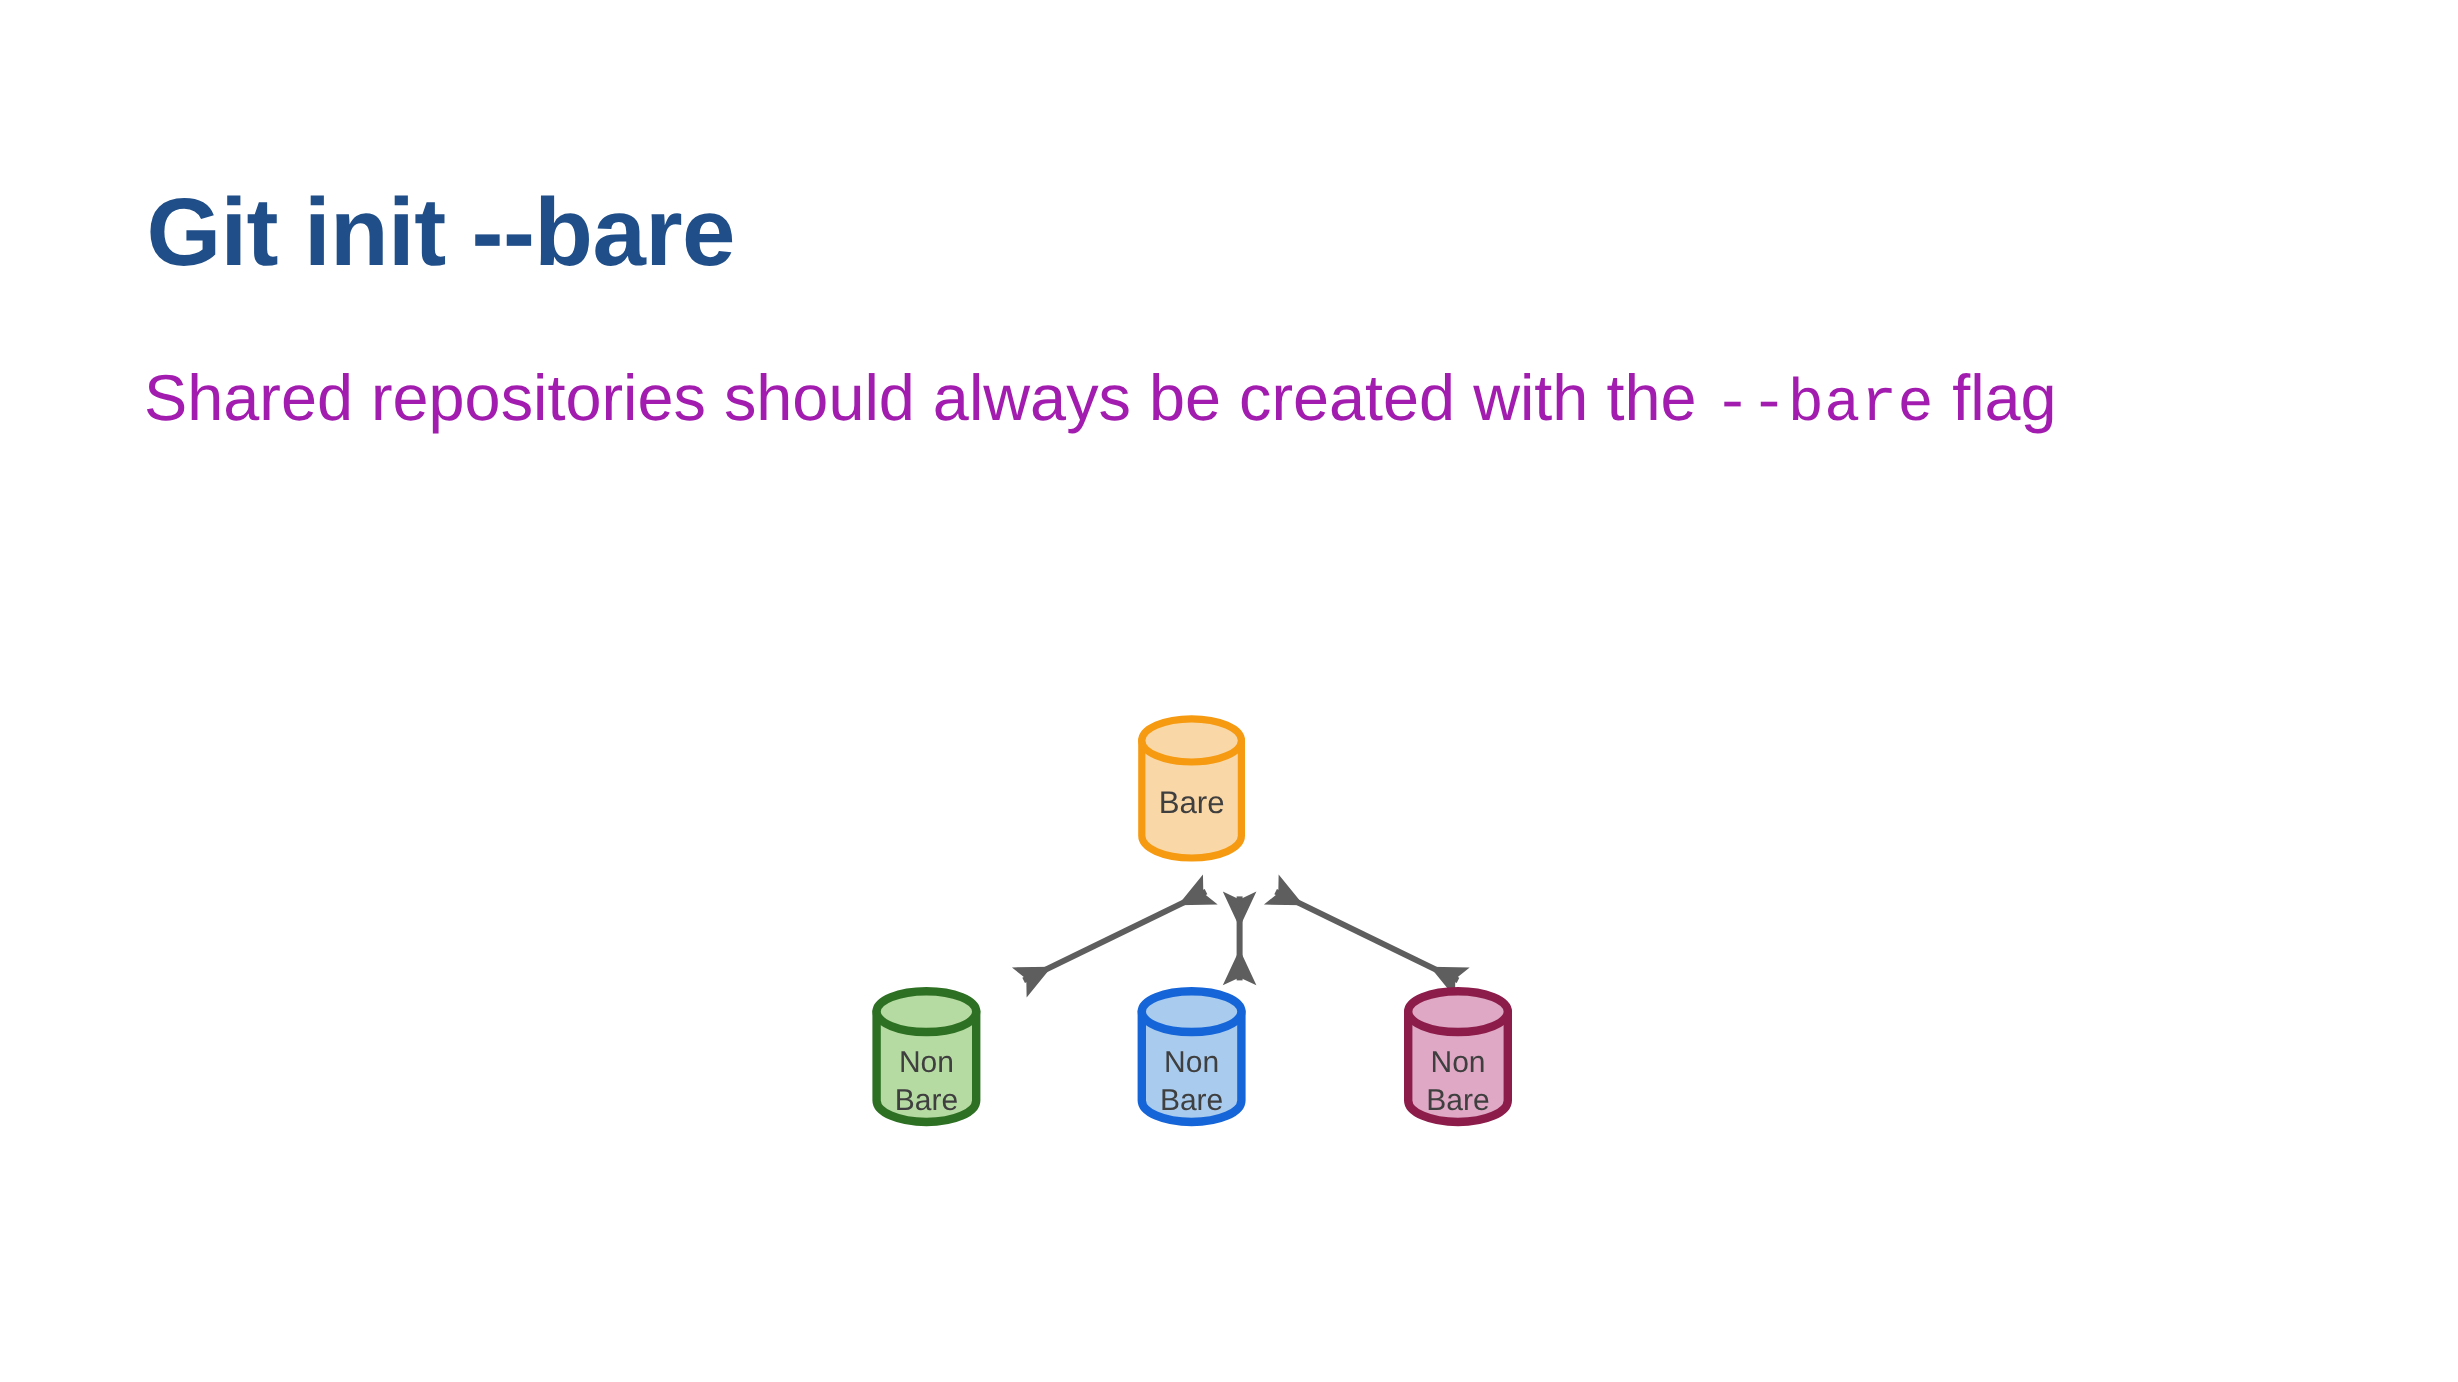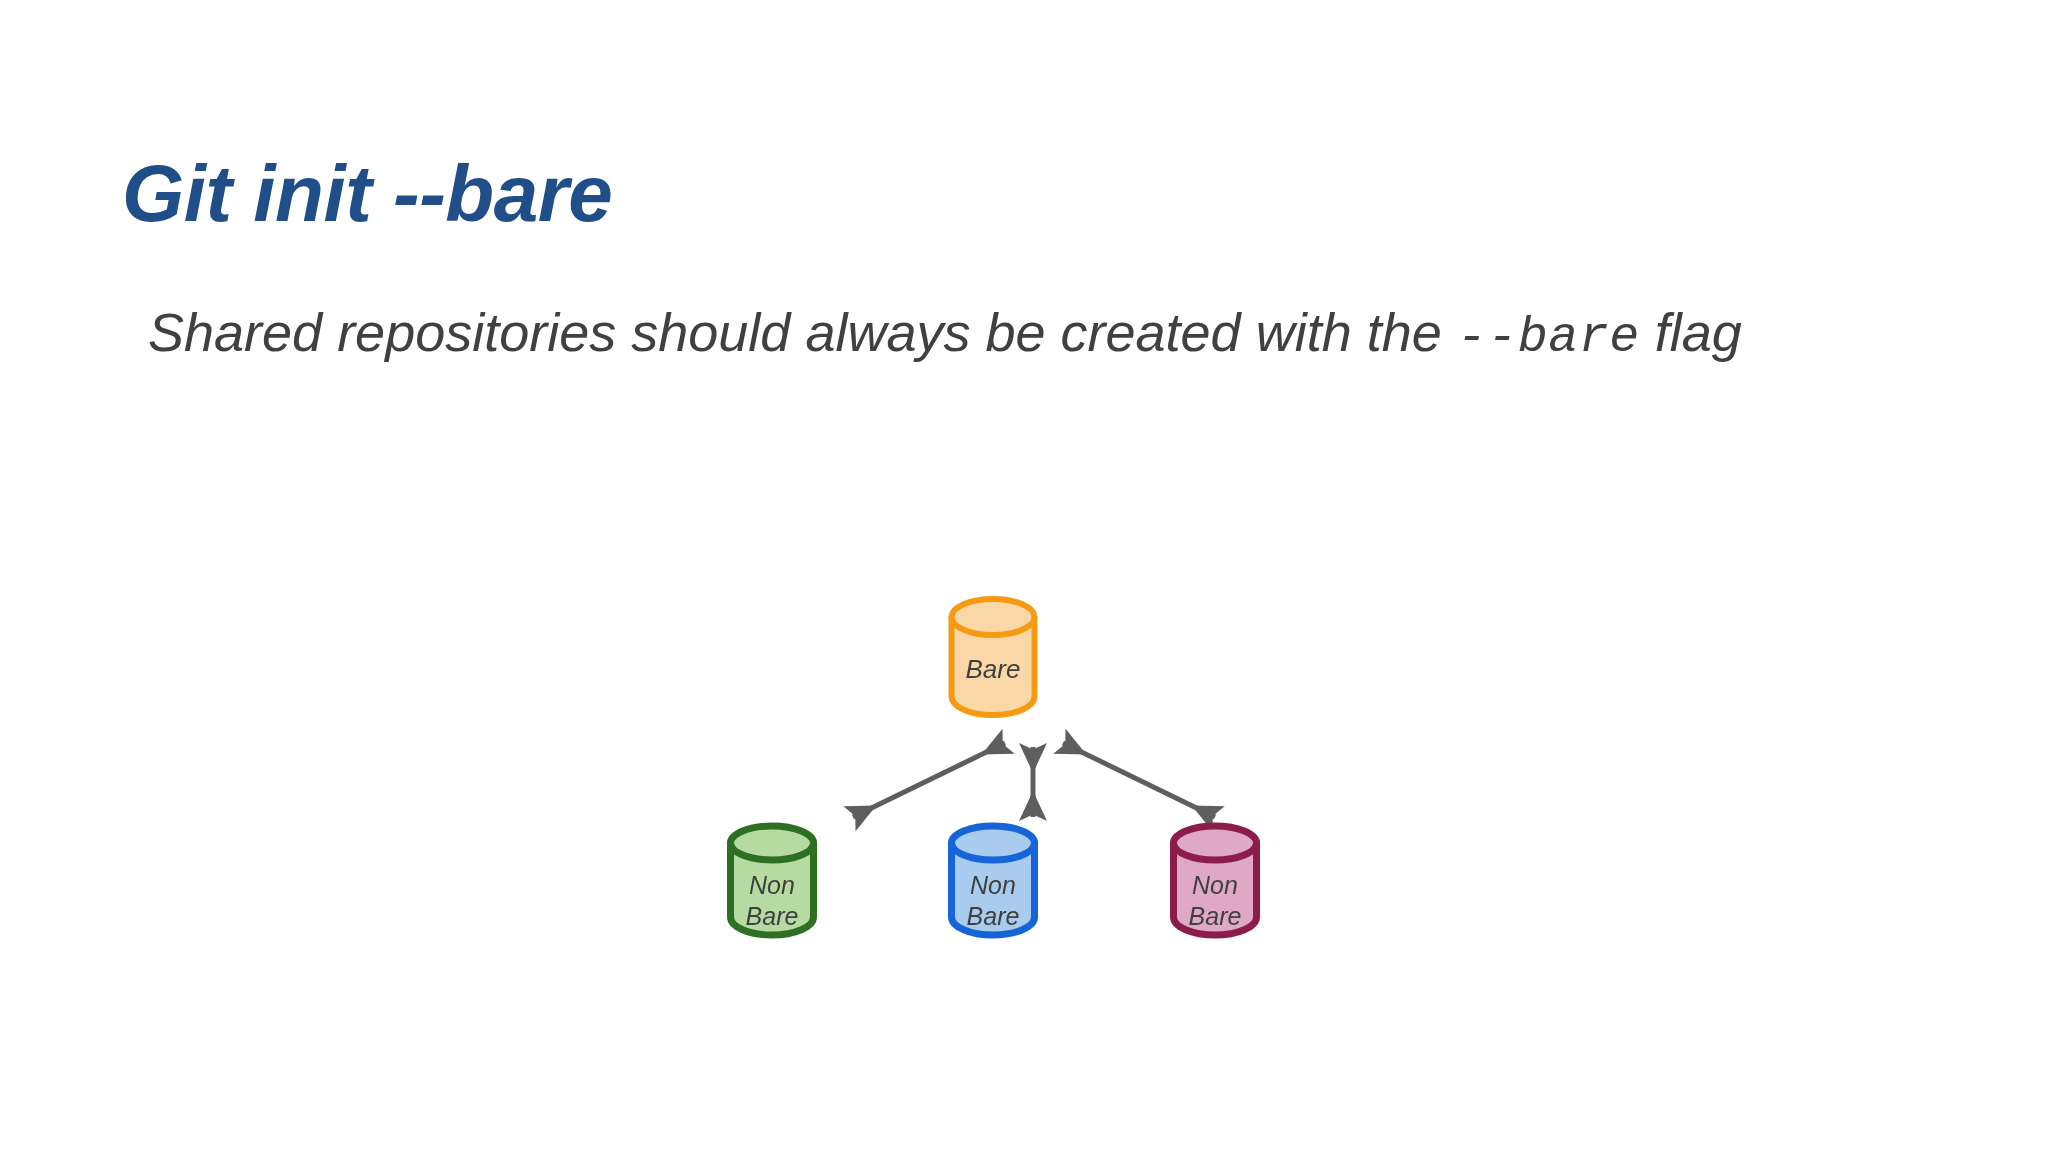--- a/index.html
+++ b/index.html
@@ -13,21 +13,20 @@
     position: relative;
     overflow: hidden;
     font-family: "Liberation Sans", sans-serif;
     -webkit-font-smoothing: antialiased;
   }
 
   #slide {
     position: absolute;
     inset: 0;
     background: #ffffff;
-    font-style: italic;
   }
 
   
   #slide-title {
     position: absolute;
     left: 122px;
     top: 100px;
     font-family: "Liberation Sans", sans-serif;
     font-weight: bold;
     font-size: 80px;
@@ -39,22 +38,21 @@
 
   
   #body-text {
     position: absolute;
     left: 120px;
     top: 300px;
     width: 1840px;
     font-family: "Liberation Sans", sans-serif;
     font-size: 54px;
     line-height: 1.22;
-    color: #404040;
-    margin-left: 28px;
+    color: #a21caf;
   }
   #body-text .mono {
     font-family: "Liberation Mono", "DejaVu Sans Mono", monospace;
     font-size: 50px;
     letter-spacing: 0.5px;
   }
 
   
   #diagram {
     position: absolute;

